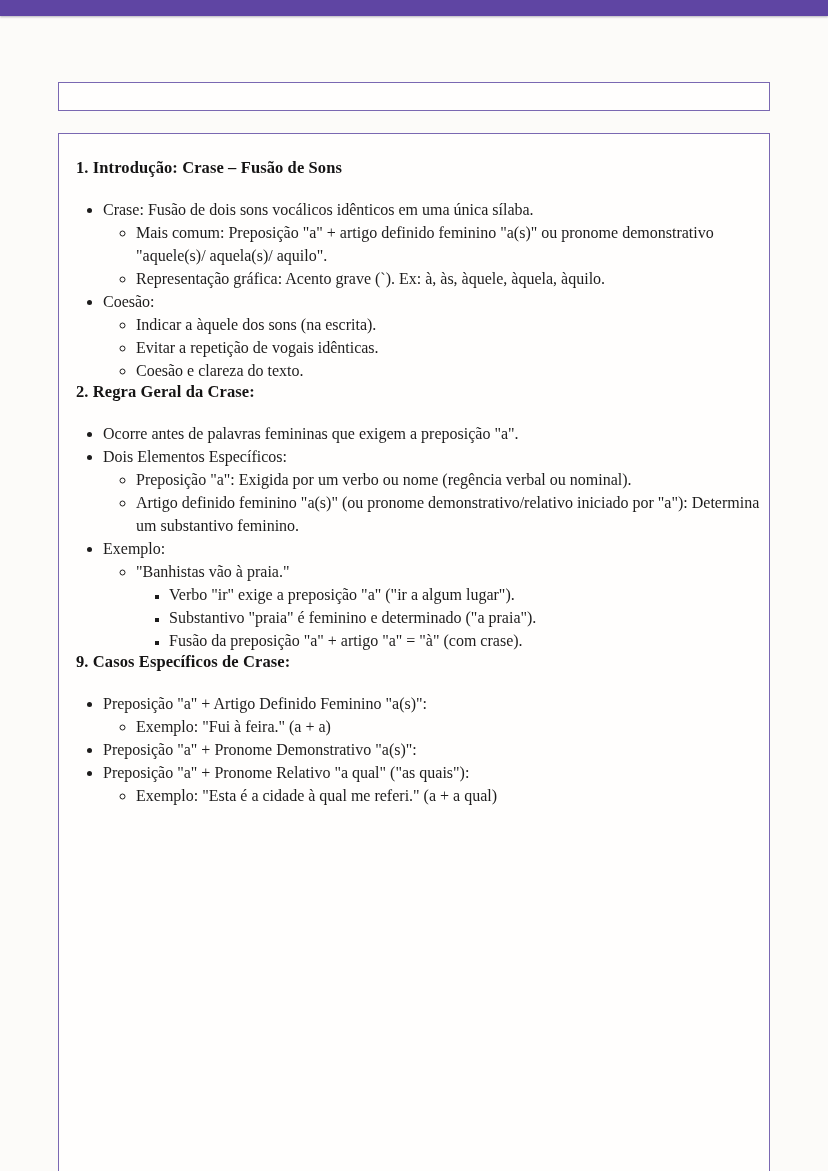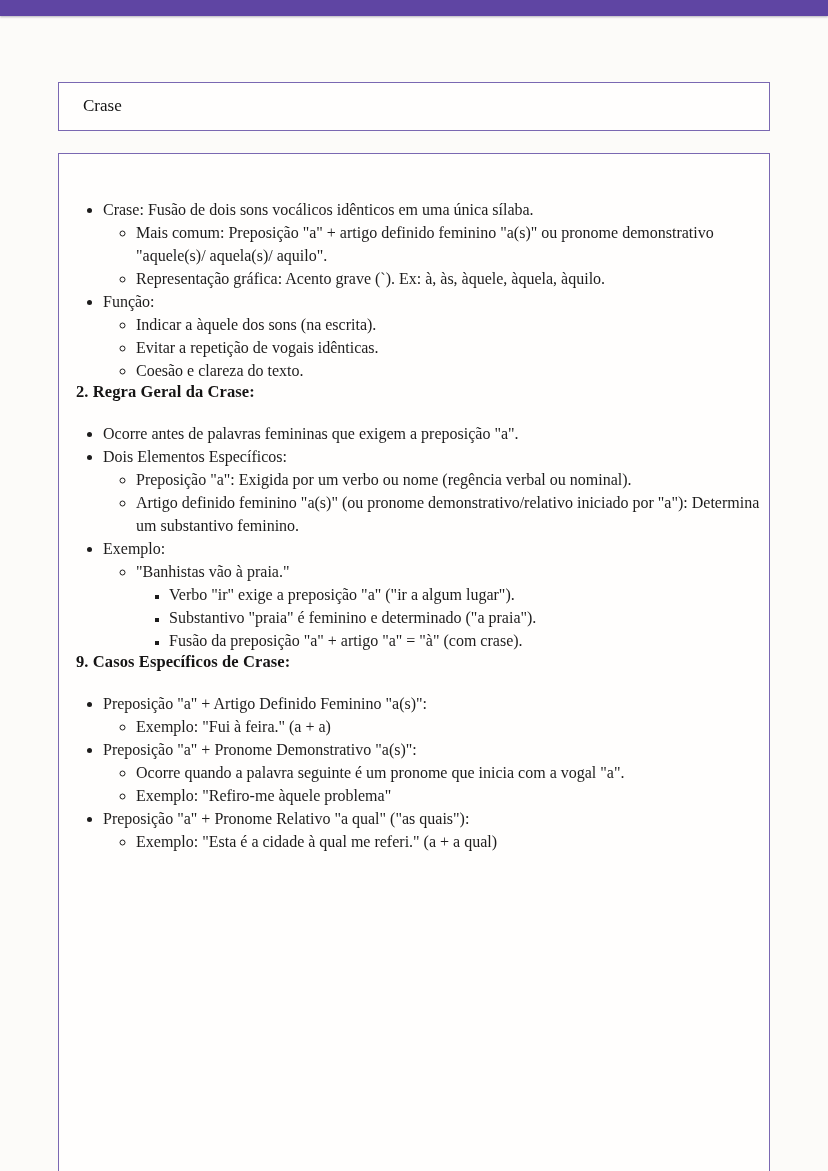--- a/index.html
+++ b/index.html
@@ -75,36 +75,36 @@
   ul.l3 { list-style: square; padding-left: 33px; }
   ul.l3 li::marker { font-size: 12px; }
   li::marker { color: #1d1c1c; }
 </style>
 </head>
 <body>
 
 <div class="top-bar"></div>
 
 <div class="card title-card">
-  <p class="page-subtitle">Crase</p>
 </div>
 
 <div class="card content-card">
 
   <div class="section">
+    <h2 class="section-heading">1. Introdução: Crase – Fusão de Sons</h2>
     <ul class="l1">
       <li>
         <span>Crase: Fusão de dois sons vocálicos idênticos em uma única sílaba.</span>
         <ul class="l2">
           <li><span>Mais comum: Preposição "a" + artigo definido feminino "a(s)" ou pronome demonstrativo "aquele(s)/ aquela(s)/ aquilo".</span></li>
           <li><span>Representação gráfica: Acento grave (`). Ex: à, às, àquele, àquela, àquilo.</span></li>
         </ul>
       </li>
       <li>
-        <span>Função:</span>
+        <span>Coesão:</span>
         <ul class="l2">
           <li><span>Indicar a àquele dos sons (na escrita).</span></li>
           <li><span>Evitar a repetição de vogais idênticas.</span></li>
           <li><span>Coesão e clareza do texto.</span></li>
         </ul>
       </li>
     </ul>
   </div>
 
   <div class="section">
@@ -138,24 +138,20 @@
     <h2 class="section-heading">9. Casos Específicos de Crase:</h2>
     <ul class="l1">
       <li>
         <span>Preposição "a" + Artigo Definido Feminino "a(s)":</span>
         <ul class="l2">
           <li><span>Exemplo: "Fui à feira." (a + a)</span></li>
         </ul>
       </li>
       <li>
         <span>Preposição "a" + Pronome Demonstrativo "a(s)":</span>
-        <ul class="l2">
-          <li><span>Ocorre quando a palavra seguinte é um pronome que inicia com a vogal "a".</span></li>
-          <li><span>Exemplo: "Refiro-me àquele problema"</span></li>
-        </ul>
       </li>
       <li>
         <span>Preposição "a" + Pronome Relativo "a qual" ("as quais"):</span>
         <ul class="l2">
           <li><span>Exemplo: "Esta é a cidade à qual me referi." (a + a qual)</span></li>
         </ul>
       </li>
     </ul>
   </div>
 

